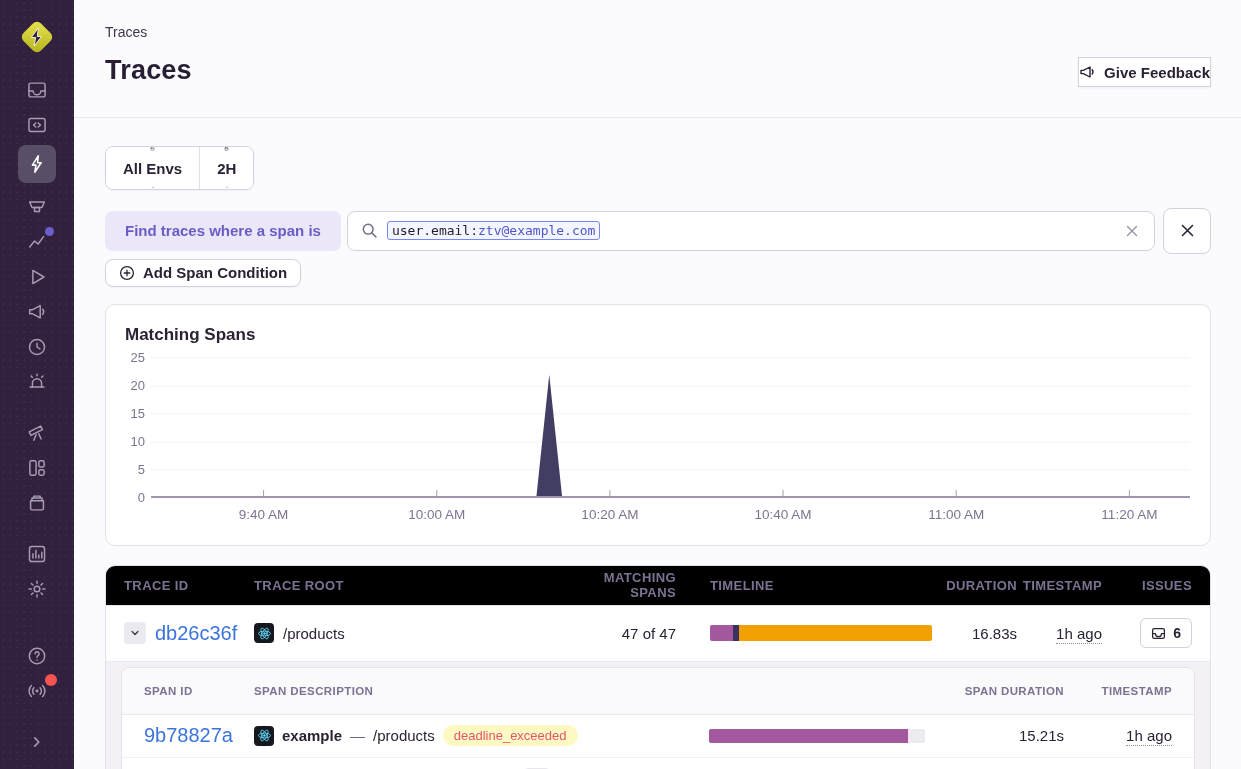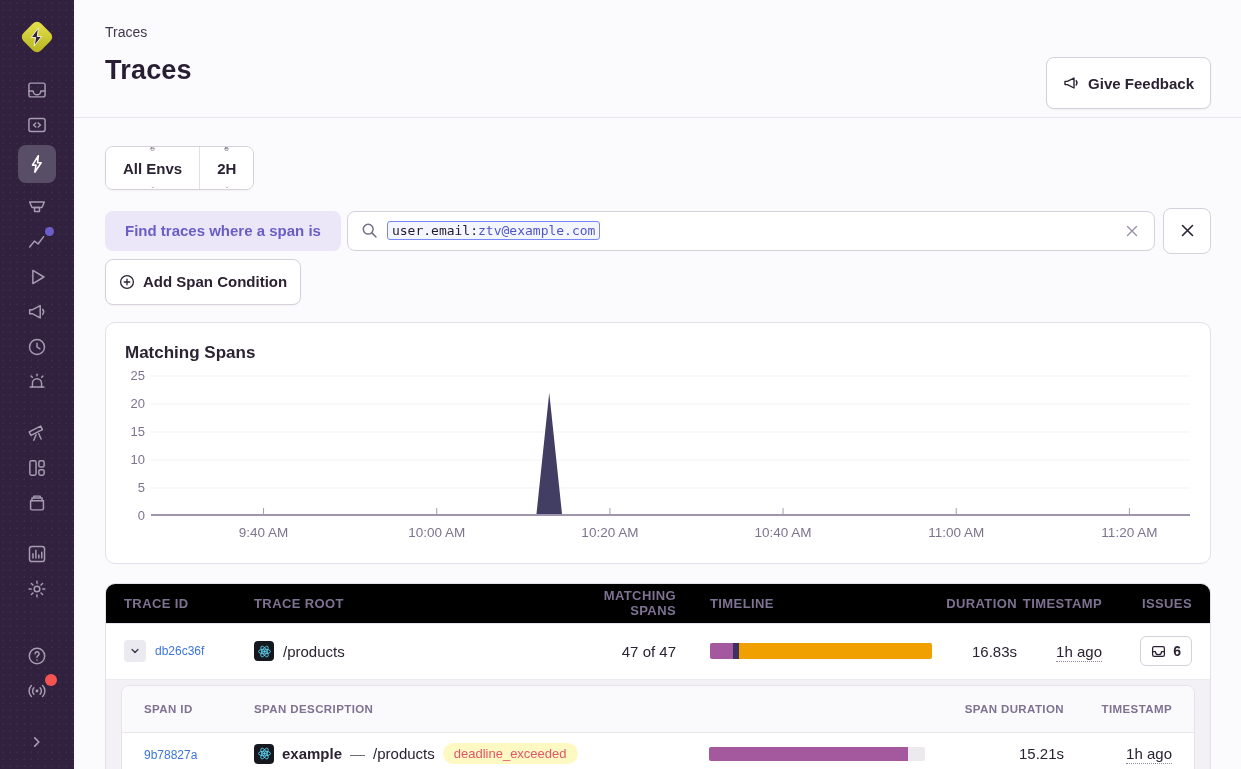--- a/index.html
+++ b/index.html
@@ -32,23 +32,23 @@
   .collapse-item { margin-bottom:10px; }
 
   
   .main { position:absolute; left:74px; top:0; width:1167px; height:769px; }
   .page-header {
     height:118px; padding:24px 30px 0 31px; border-bottom:1px solid #e9e5ee; position:relative;
   }
   .breadcrumb { font-size:14px; color:#40374c; }
   .page-title { font-size:27px; font-weight:700; color:#281e34; margin-top:15px; letter-spacing:.2px; }
   .feedback-btn {
-    position:absolute; right:30px; top:57px; height:52px;
-    display:inline-flex; align-items:center; gap:8px; padding:0 16px;
-    background:#fff; border:1px solid #d6d0dc; border-radius:8px;
+    position:absolute; right:30px; top:57px; height:30px;
+    display:inline-flex; align-items:center; gap:8px; padding:0 0;
+    background:#fff; border:1px solid #d6d0dc; border-radius:0;
     font-size:15px; font-weight:700; color:#2b2233; cursor:pointer;
     box-shadow:0 1px 2px rgba(43,34,51,.05);
   }
   .feedback-btn svg { width:17px; height:17px; }
 
   .content { padding:19px 30px 0 31px; }
 
   
   .filter-group {
     display:inline-flex; align-items:stretch; height:44px;
@@ -86,21 +86,21 @@
   .token .tval { color:#4e55cc; }
   .clear-x { margin-left:auto; width:18px; height:18px; color:#9a91a8; cursor:pointer; flex:none; }
   .close-btn {
     margin-left:8px; width:48px; height:46px; flex:none;
     background:#fff; border:1px solid #d6d0dc; border-radius:8px;
     display:flex; align-items:center; justify-content:center; cursor:pointer;
   }
   .close-btn svg { width:17px; height:17px; color:#2b2233; }
 
   .add-cond-btn {
-    margin-top:5px; height:46px; display:inline-flex; align-items:center; gap:8px; padding:0 13px;
+    margin-top:5px; height:28px; display:inline-flex; align-items:center; gap:8px; padding:0 13px;
     background:#fff; border:1px solid #d6d0dc; border-radius:8px;
     font-size:15px; font-weight:700; color:#2b2233; cursor:pointer;
     box-shadow:0 1px 2px rgba(43,34,51,.04);
   }
   .add-cond-btn svg { width:16px; height:16px; }
 
   
   .chart-card {
     margin-top:17px; height:242px; background:#fff;
     border:1px solid #e4dfe9; border-radius:10px; padding:18px 20px 0 19px;
@@ -135,21 +135,21 @@
   .t-row { height:55px; background:#fff; }
   .cell-r { text-align:right; }
   .col-matching { padding-right:24px; }
   .col-timeline { padding-left:10px; }
   .id-cell { display:flex; align-items:center; gap:9px; }
   .expander {
     width:22px; height:22px; border-radius:4px; background:#eceaf1; border:none;
     display:flex; align-items:center; justify-content:center; cursor:pointer; color:#40374c; flex:none;
   }
   .expander svg { width:12px; height:12px; }
-  .link { color:#3c74db; font-size:12px; cursor:pointer; text-decoration:none; }
+  .link { color:#3c74db; font-size:20px; cursor:pointer; text-decoration:none; }
   .root-cell { display:flex; align-items:center; gap:9px; font-size:15px; }
   .chip {
     width:20px; height:20px; border-radius:4px; background:#16181f;
     display:inline-flex; align-items:center; justify-content:center; flex:none;
   }
   .chip svg { width:15px; height:15px; }
   .chip.express { color:#fff; font-size:9px; font-weight:700; font-family:"DejaVu Sans Mono", monospace; }
   .num { font-size:15px; color:#2b2233; }
   .timeline-bar { width:222px; height:16px; display:flex; border-radius:2px; overflow:hidden; }
   .timeline-bar div { height:100%; }

